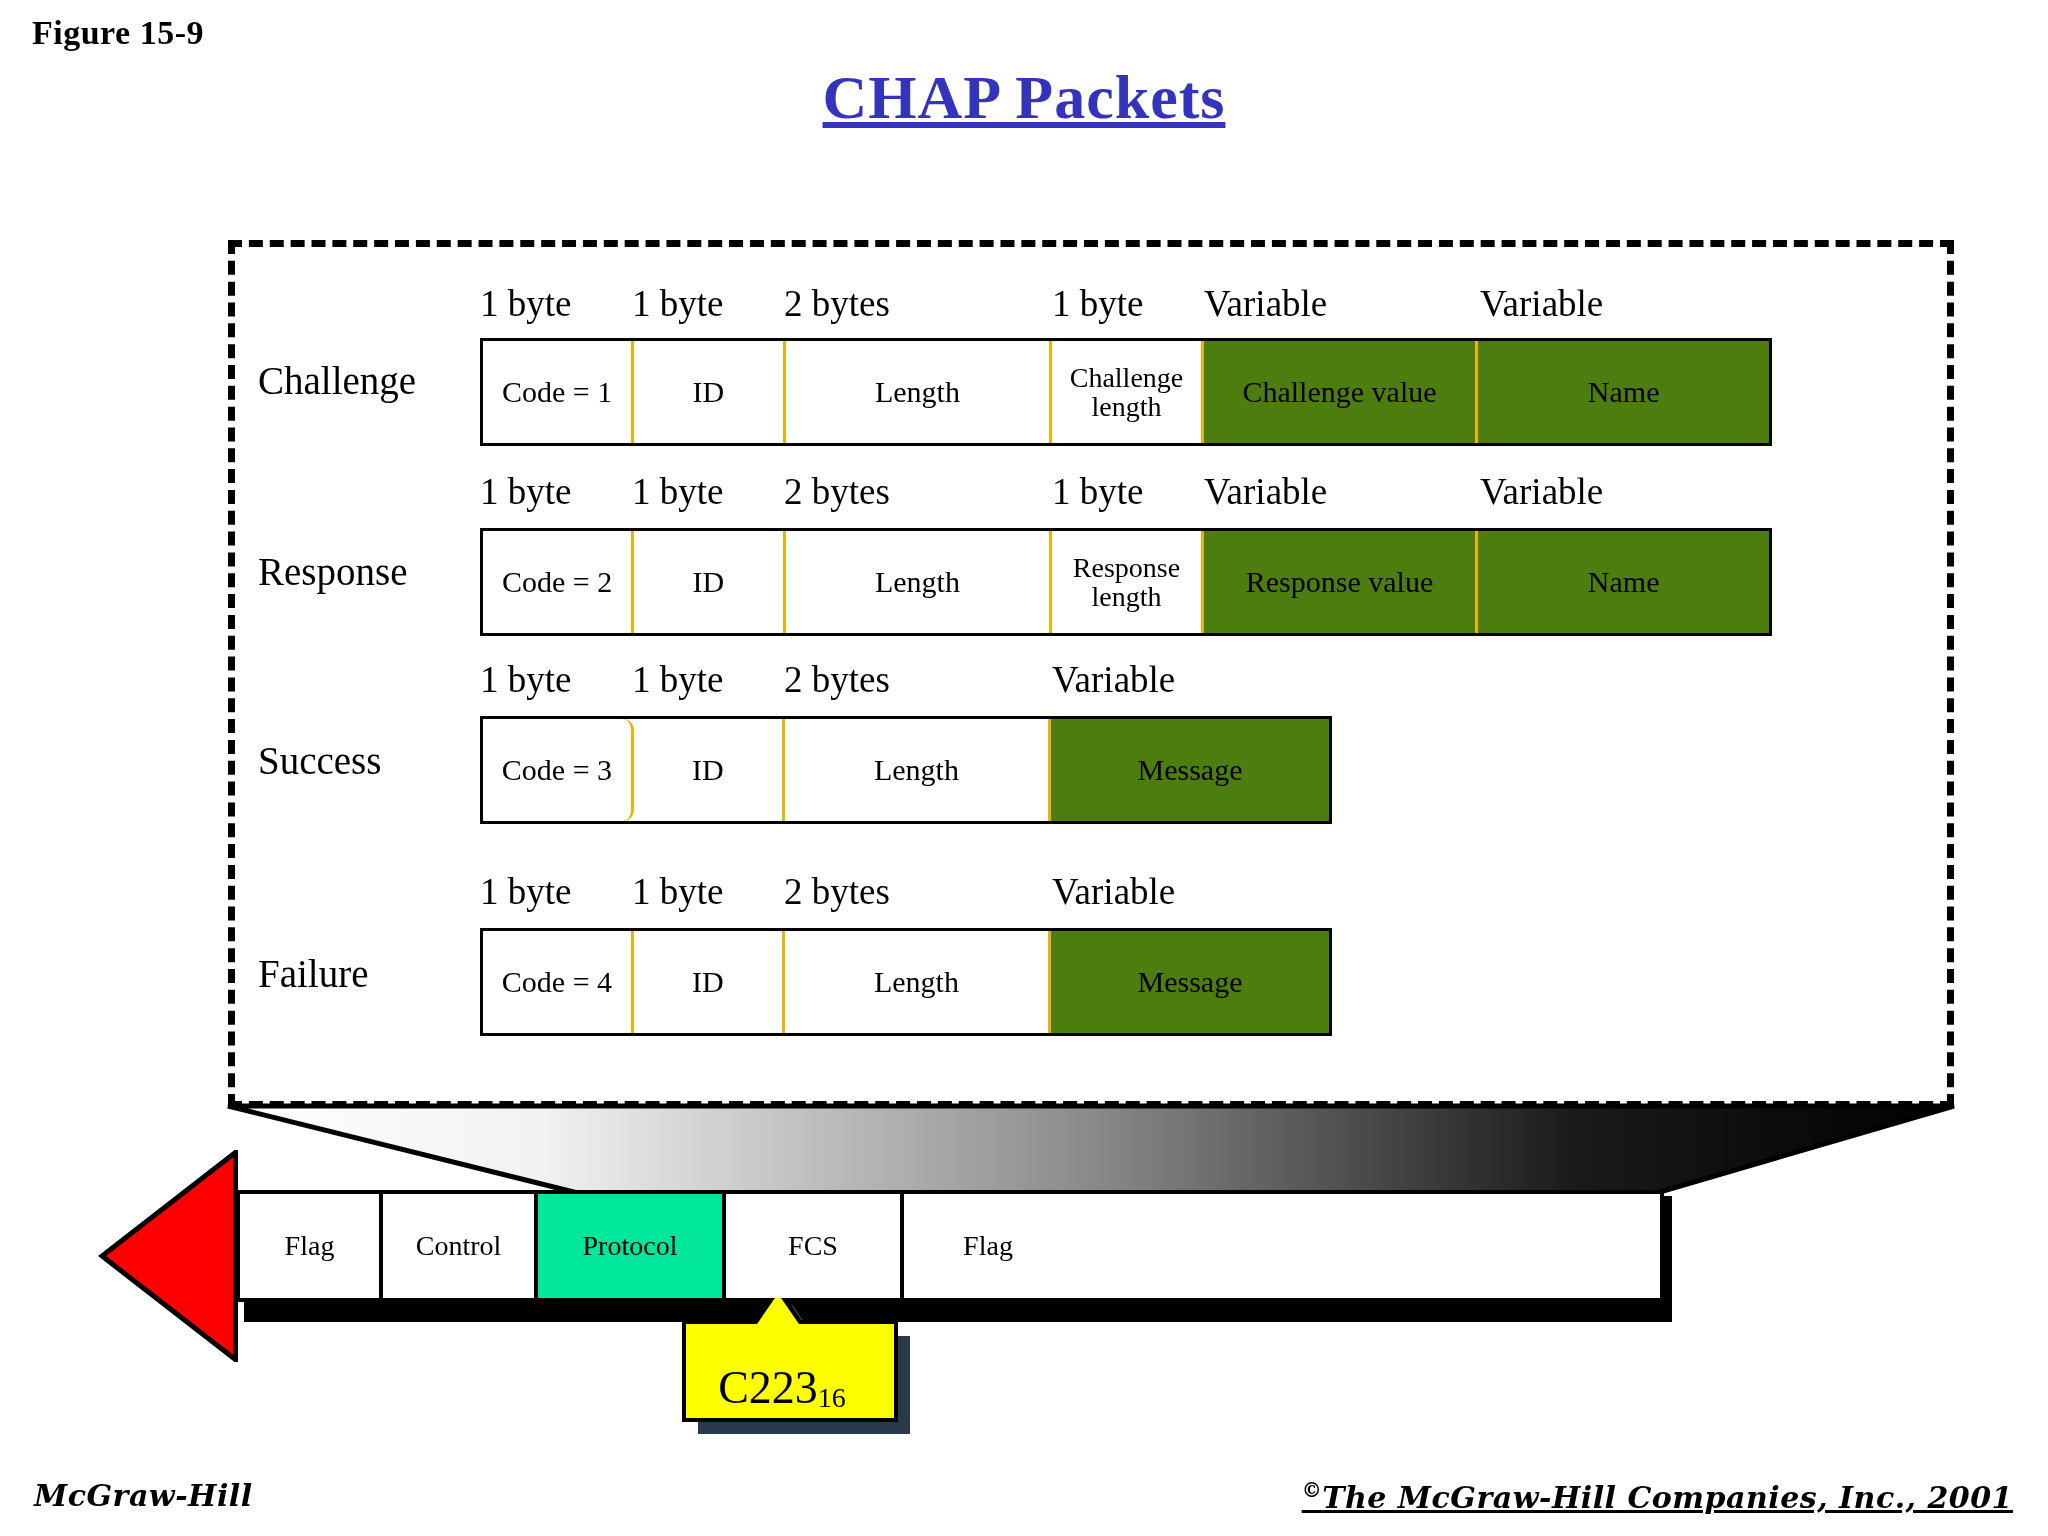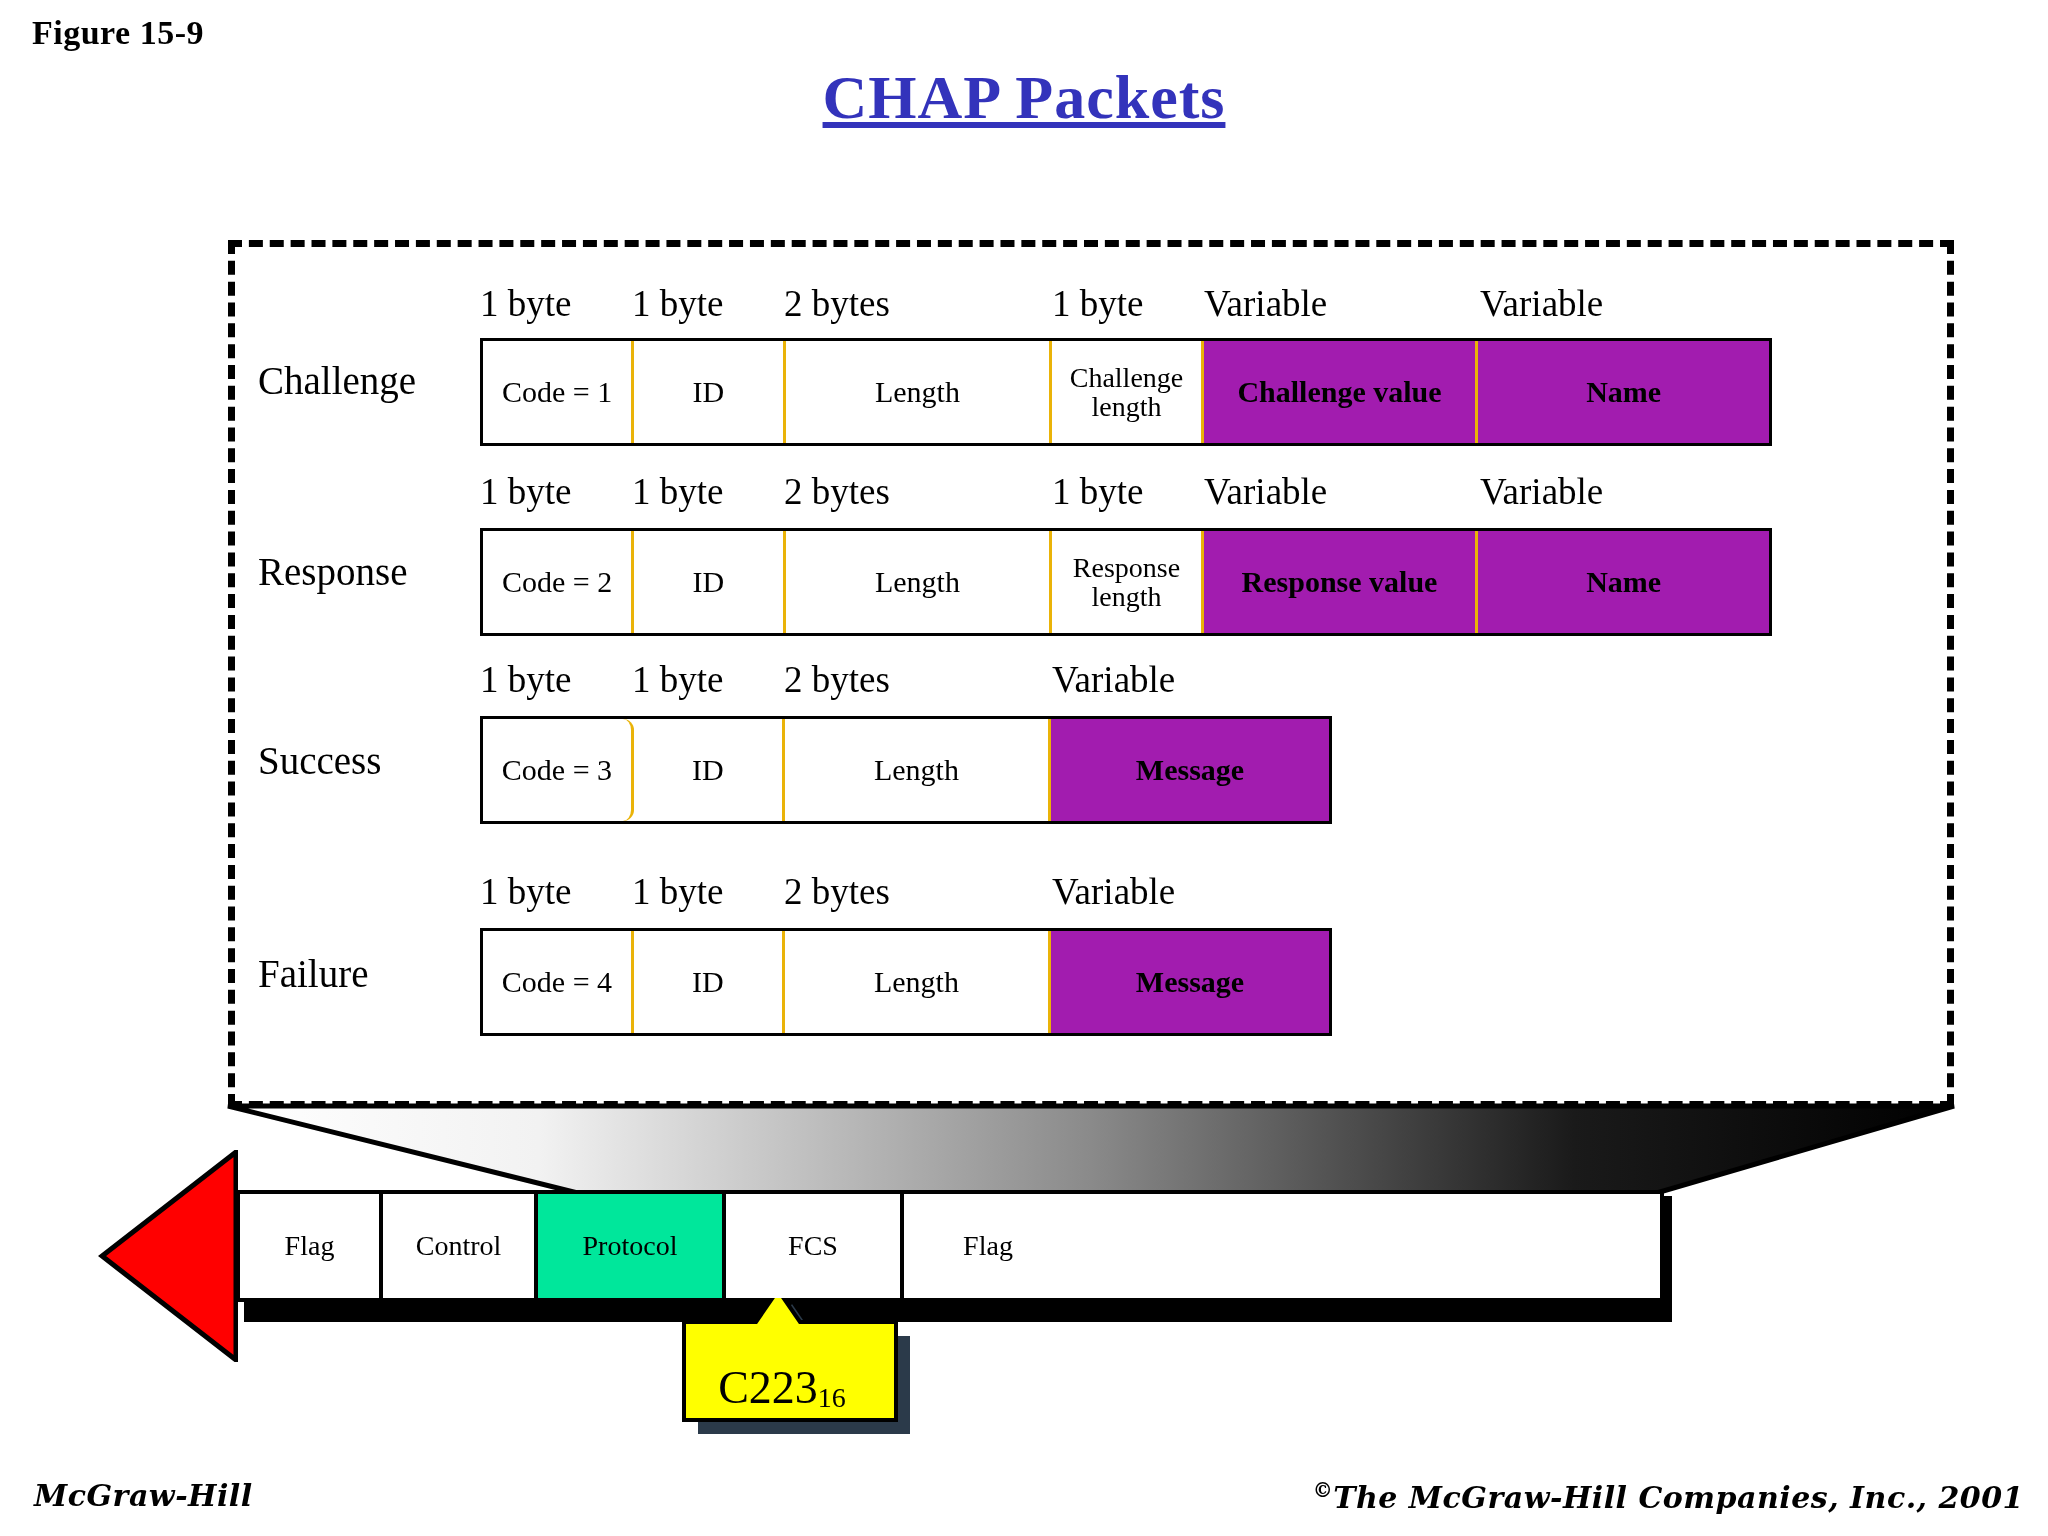--- a/index.html
+++ b/index.html
@@ -38,21 +38,21 @@
   .fields{
     position:absolute;display:flex;border:3px solid #000;box-sizing:border-box;
     background:#fff;
   }
   .field{
     border-right:3px solid #eab308;box-sizing:border-box;
     display:flex;align-items:center;justify-content:center;text-align:center;
     font-size:30px;line-height:1.05;background:#fff;
   }
   .field:last-child{border-right:none;}
-  .field.blue{background:#a21caf;font-weight:bold;}
+  .field.blue{background:#4d7c0f;}
   .field.two-line{font-size:28px;}
 
   
   #gradient-connector{left:150px;top:1098px;width:1880px;height:122px;}
 
   
   #frame-shadow{
     left:244px;top:1300px;width:1428px;height:22px;background:#000;
   }
   #frame-shadow-right{
@@ -80,21 +80,21 @@
     pointer-events:none;
   }
   #callout-label sub{font-size:28px;}
 
   
   .gothic{
     font-family:"DejaVu Serif",serif;font-weight:bold;font-style:italic;
     font-size:30px;letter-spacing:.5px;
   }
   #footer-left{left:34px;top:1478px;}
-  #footer-right{right:24px;top:1478px;white-space:nowrap;}
+  #footer-right{right:35px;top:1478px;white-space:nowrap;text-decoration:underline;}
   #footer-right .cmark{font-size:20px;vertical-align:super;}
 </style>
 </head>
 <body>
 
 <div class="abs" id="figure-label">Figure 15-9</div>
 
 <div class="abs" id="page-title">CHAP Packets</div>
 
 <div class="abs" id="dashed-box"></div>

